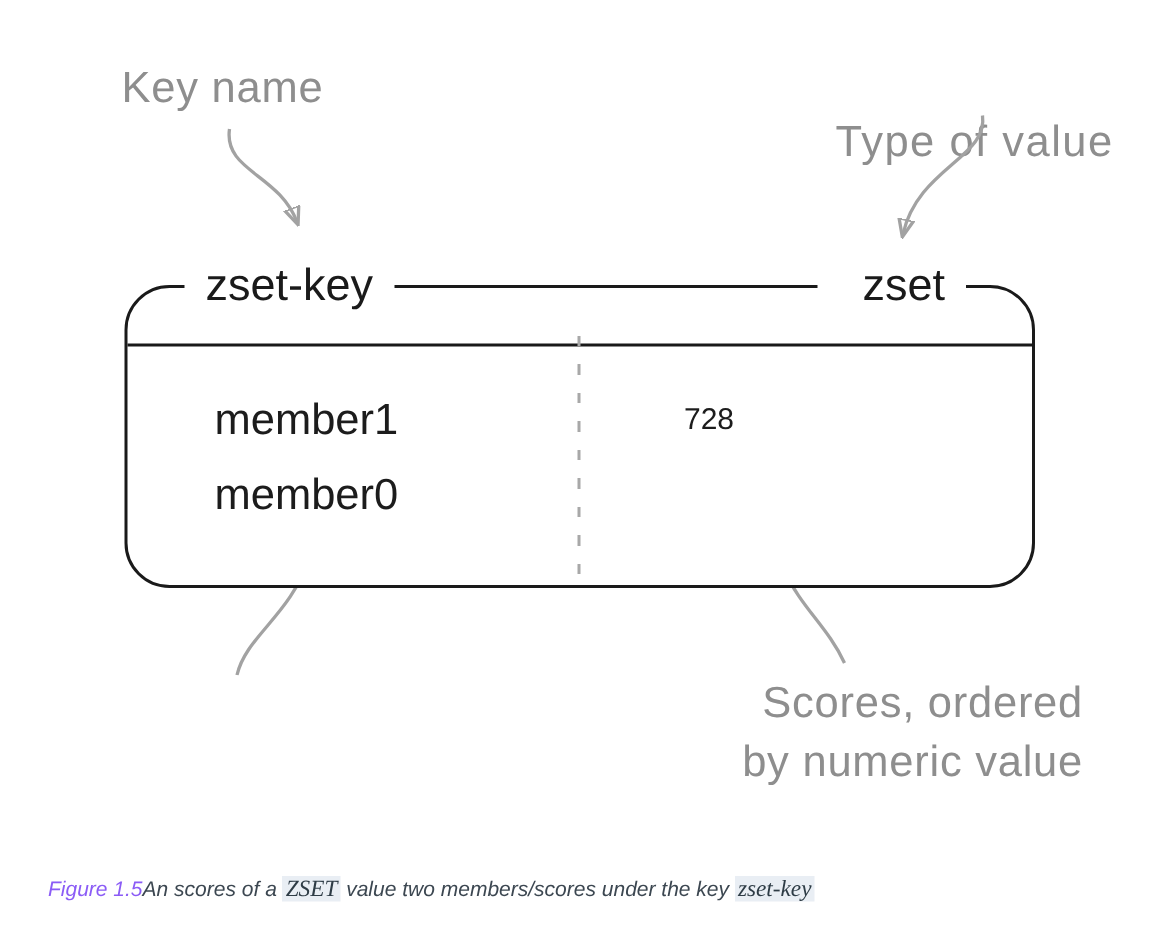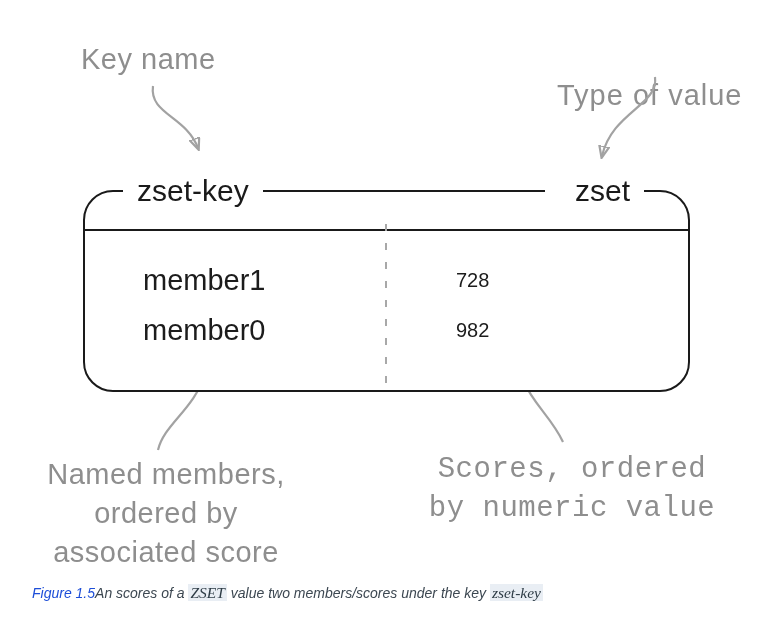--- a/index.html
+++ b/index.html
@@ -16,21 +16,21 @@
   .note {
     position: absolute;
     color: #8e8e8e;
     font-size: 29px;
     line-height: 39px;
     letter-spacing: 0.5px;
   }
   .key-name { left: 81px; top: 40px; white-space: nowrap; }
   .type-of-value { left: 557px; top: 40px; white-space: nowrap; letter-spacing: 1px; margin-top: 36px; }
   .members-note { left: 16px; top: 455px; width: 300px; text-align: center; white-space: pre-line; }
-  .scores-note { left: 422px; top: 450px; width: 300px; text-align: center; white-space: pre-line; font-family: Liberation Mono, monospace; }
+  .scores-note { left: 422px; top: 450px; width: 300px; text-align: right; white-space: pre-line; }
 
   
   .arrows { position: absolute; left: 0; top: 0; width: 770px; height: 619px; pointer-events: none; }
   .arrows path { fill: none; stroke: #a2a2a2; stroke-width: 2.2; }
 
   
   .zbox {
     position: absolute;
     left: 83px; top: 190px;
     width: 607px; height: 202px;
@@ -84,21 +84,21 @@
 
   
   .caption {
     position: absolute;
     left: 32px; top: 584px;
     font-size: 14px;
     font-style: italic;
     color: #3c4751;
     white-space: nowrap;
   }
-  .fig-label { color: #1d4ed8; }
+  .fig-label { color: #8b5cf6; }
   .code {
     font-family: "Liberation Serif", serif;
     font-size: 15.5px;
     background: #e9eef4;
     padding: 0 2px;
     color: #2e3c46;
   }
 </style>
 </head>
 <body>
@@ -122,24 +122,20 @@
 
   <div class="zbox">
     <div class="box-tab key-tab">zset-key</div>
     <div class="box-tab type-tab">zset</div>
     <div class="separator"></div>
     <div class="divider"></div>
 
     <div class="member row1">member1</div>
     <div class="member row2">member0</div>
     <div class="score row1">728</div>
-    <div class="score row2">982</div>
   </div>
 
-  <div class="note members-note">Named members,
-ordered by
-associated score</div>
   <div class="note scores-note">Scores, ordered
 by numeric value</div>
 
   <div class="caption"><span class="fig-label">Figure 1.5</span><span>An scores of a </span><span class="code">ZSET</span><span> value two members/scores under the key </span><span class="code">zset-key</span></div>
 
 </div>
 
 </body></html>

